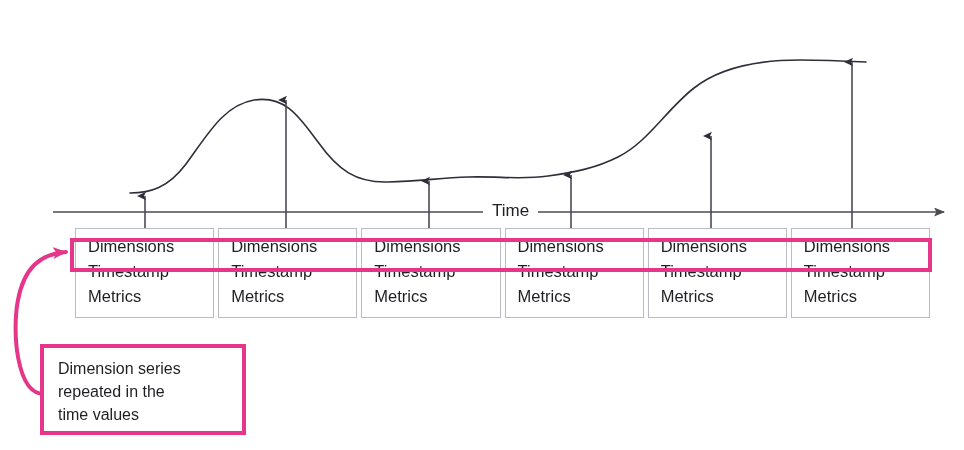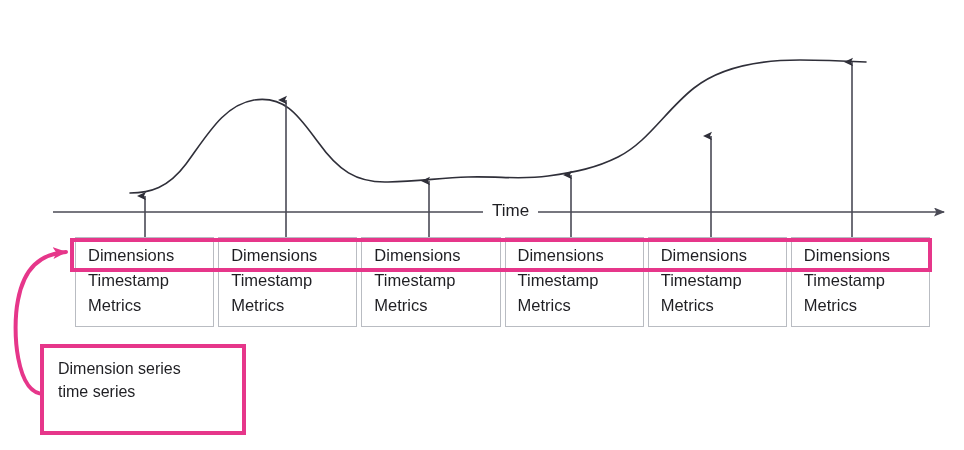--- a/index.html
+++ b/index.html
@@ -34,21 +34,21 @@
     color: #1f1f23;
     background: #ffffff;
     padding: 0 9px;
     line-height: 20px;
     white-space: nowrap;
   }
   
   .records-row {
     position: absolute;
     left: 75px;
-    top: 237px;
+    top: 228px;
     width: 855px;
     height: 90px;
     display: flex;
     gap: 4px;
   }
   .record-box {
     flex: 1 1 0;
     border: 1px solid #b9bcc2;
     background: #ffffff;
     box-sizing: border-box;
@@ -166,16 +166,17 @@
       <div class="record-line">Timestamp</div>
       <div class="record-line">Metrics</div>
     </div>
 
   </div>
 
   <div class="highlight-band"></div>
 
   <div class="callout">
     <div class="callout-line">Dimension series</div>
-    <div class="callout-line">time series</div>
+    <div class="callout-line">repeated in the</div>
+    <div class="callout-line">time values</div>
   </div>
 
 </div>
 
 </body></html>

